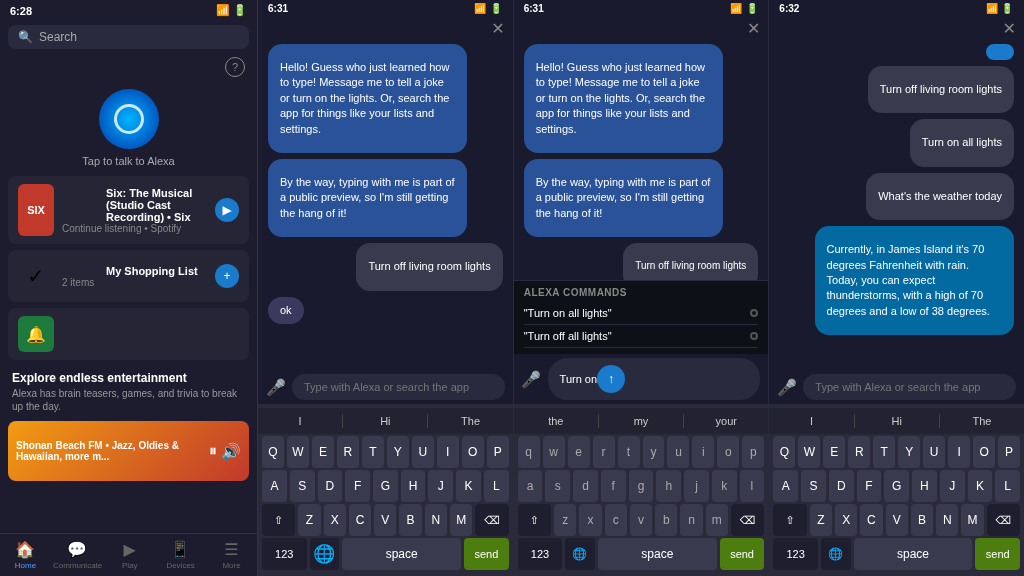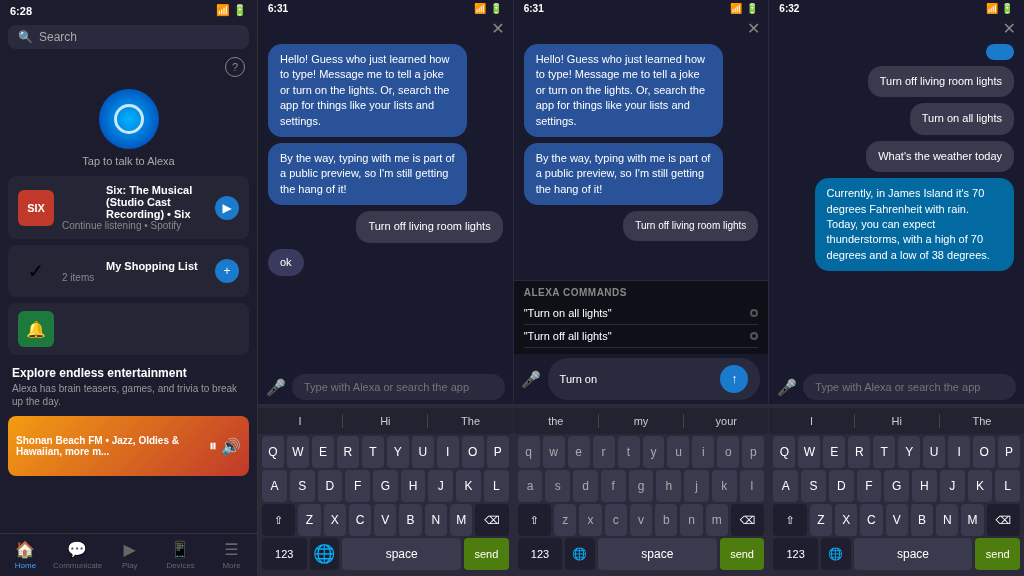--- a/index.html
+++ b/index.html
@@ -81,21 +81,21 @@
       background: #252535;
       margin: 3px 8px;
       border-radius: 8px;
       padding: 8px 10px;
       display: flex;
       align-items: center;
       gap: 8px;
     }
     .p1-card-icon {
       width: 36px;
-      height: 36px;
+      height: 52px;
       border-radius: 6px;
       background: #c0392b;
       display: flex;
       align-items: center;
       justify-content: center;
       color: white;
       font-size: 11px;
       font-weight: 700;
       flex-shrink: 0;
     }
@@ -193,21 +193,21 @@
       flex: 1;
       overflow-y: auto;
       padding: 6px 10px;
       display: flex;
       flex-direction: column;
       gap: 6px;
     }
     .msg-bubble {
       max-width: 85%;
       border-radius: 14px;
-      padding: 8px 12px;
+      padding: 16px 12px;
       font-size: 11px;
       line-height: 1.4;
     }
     .msg-alexa {
       background: #2a5298;
       color: white;
       align-self: flex-start;
     }
     .msg-user {
       background: #3a3a4e;
@@ -336,21 +336,21 @@
     .panel2-input-filled {
       flex: 1;
       background: #2a2a3e;
       border: none;
       border-radius: 20px;
       padding: 7px 12px;
       color: white;
       font-size: 11px;
       display: flex;
       align-items: center;
-      justify-content: space-between;
+      justify-content: flex-start;
     }
 
     .status-icons { display: flex; gap: 3px; align-items: center; }
 
     .globe-icon { font-size: 18px; color: #888; }
   </style>
 </head>
 <body>
 
 <div class="panel1">

